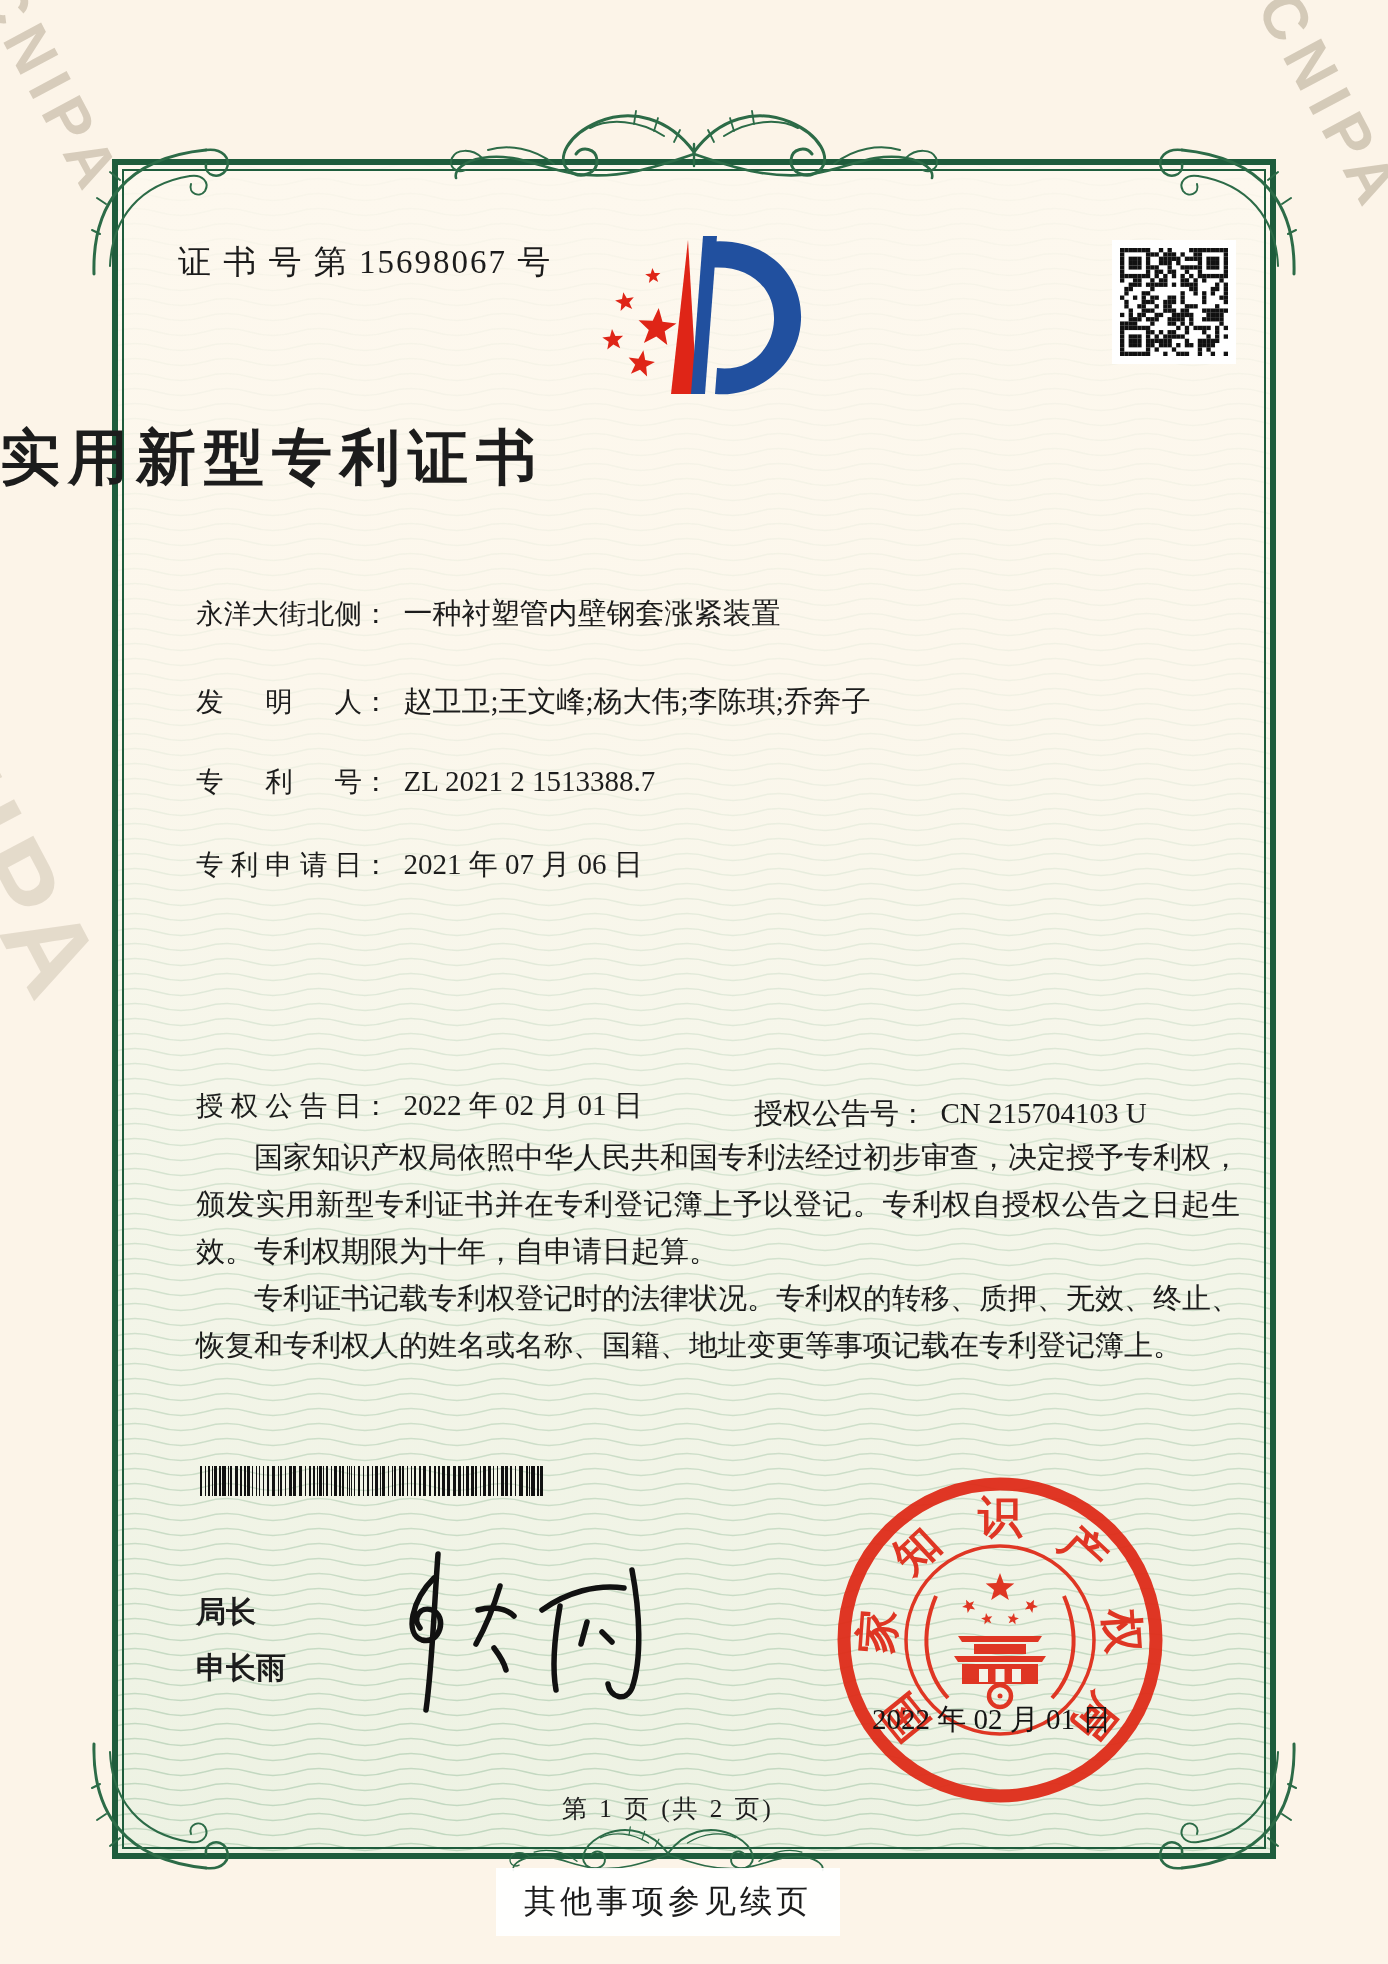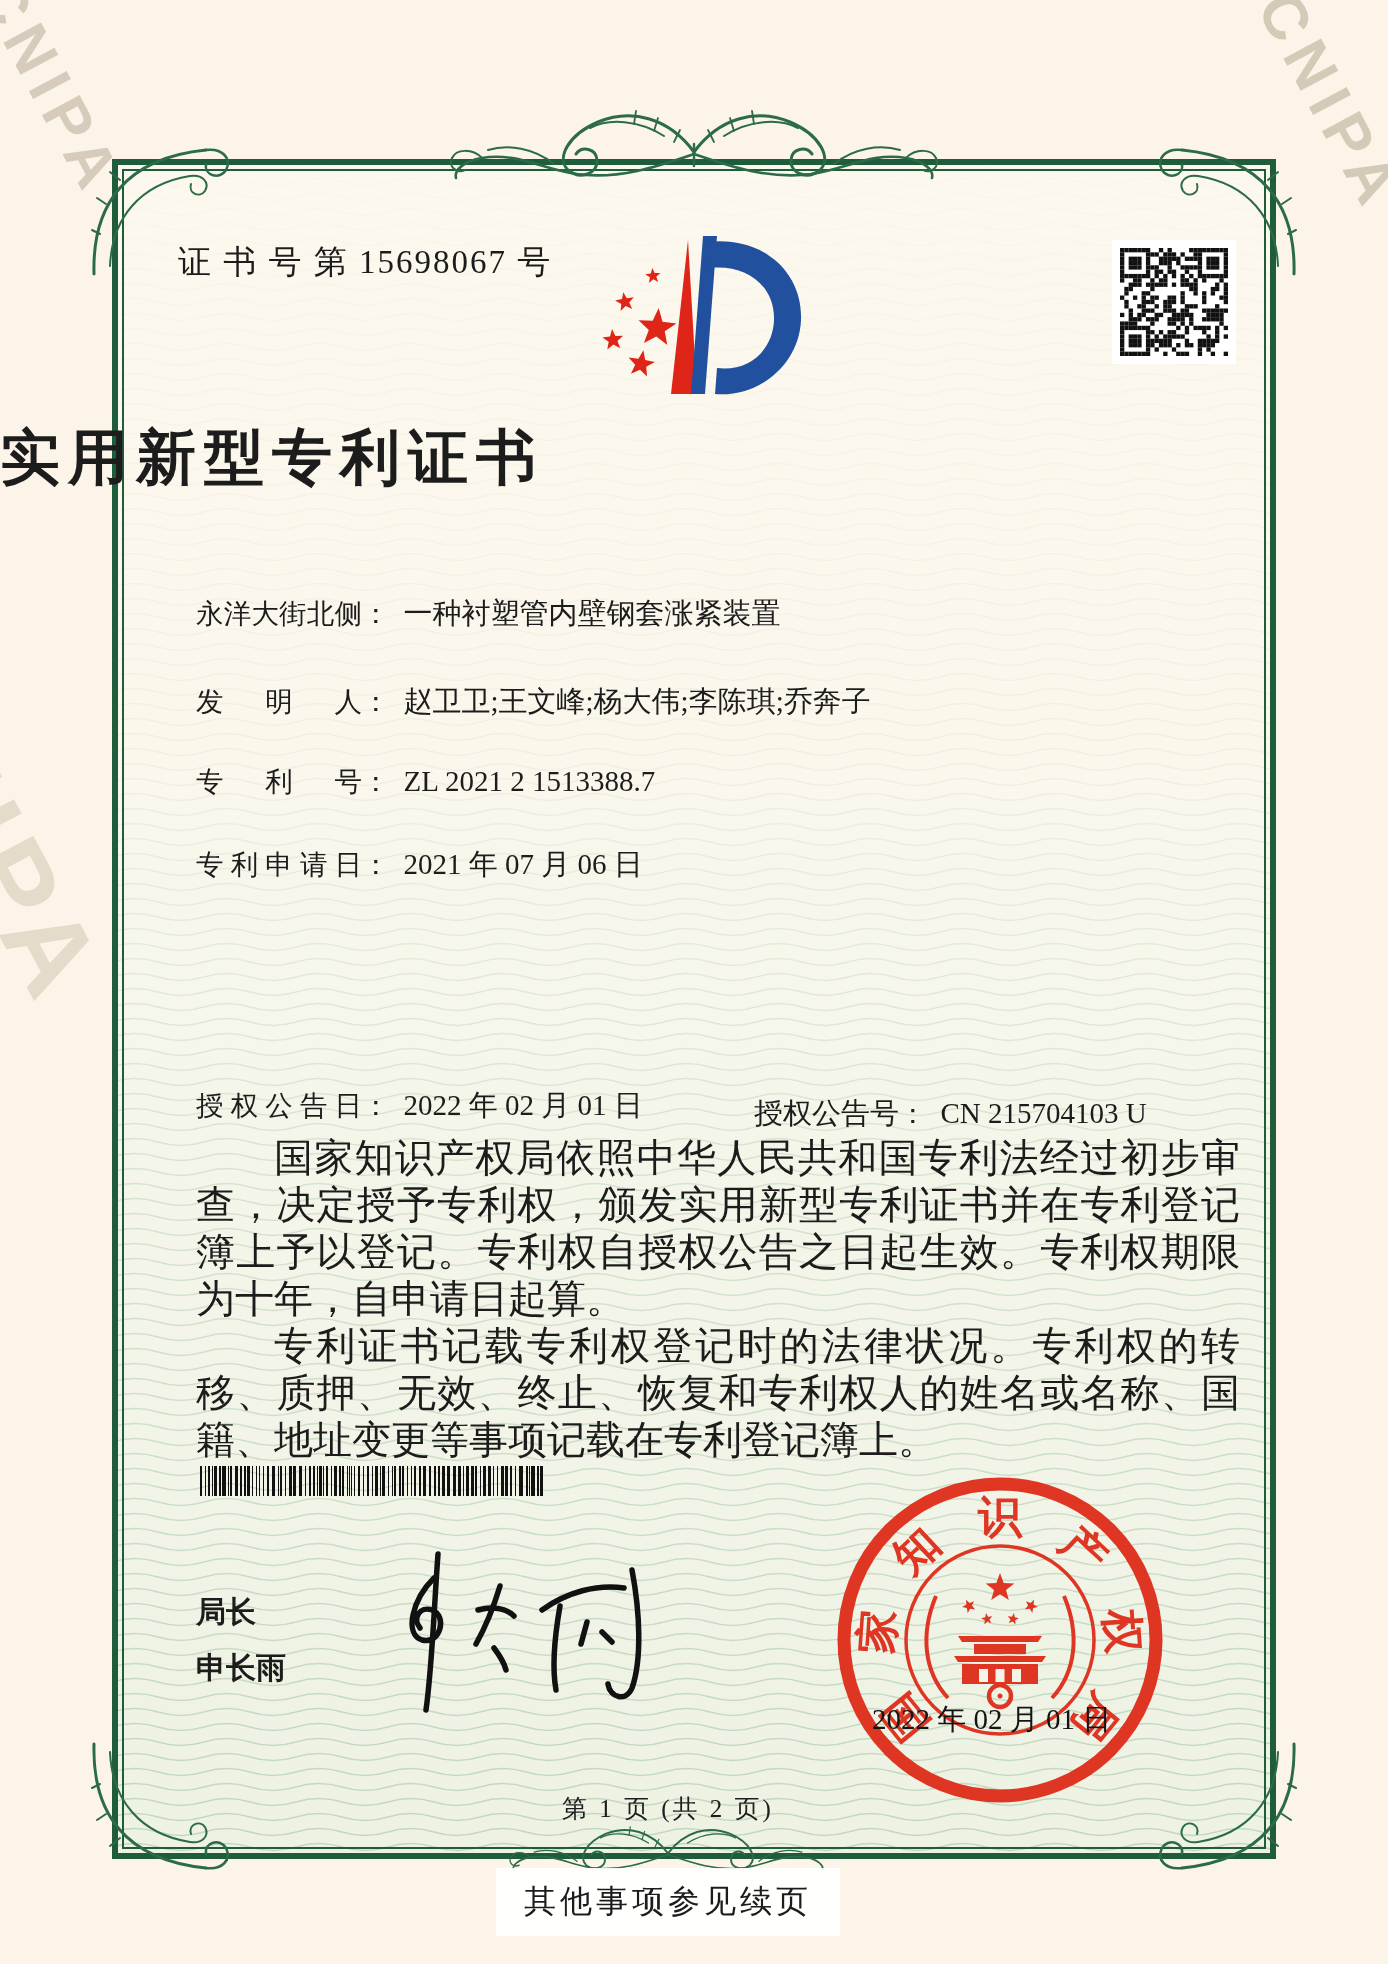--- a/index.html
+++ b/index.html
@@ -57,21 +57,21 @@
     text-align:justify;text-align-last:justify;vertical-align:baseline;
   }
   .colon{display:inline-block;font-size:27.5px;}
   .fval{display:inline-block;margin-left:14px;}
   .addr-val{display:inline-block;margin-left:14px;vertical-align:top;line-height:45px;white-space:normal;width:880px;}
   .row-name{top:594px;} .row-inventor{top:682px;} .row-patno{top:764px;}
   .row-filing{top:845px;} .row-patentee{top:927px;} .row-address{top:1003px;}
   .row-grant{top:1086px;}
   .grant-right{position:absolute;left:558px;top:0;white-space:nowrap;margin-top:8px;}
   .paras{position:absolute;left:196px;top:1134px;width:1044px;z-index:6;}
-  .paras p{margin:0;font-size:39px;line-height:47px;text-indent:2em;text-align:justify;}
+  .paras p{margin:0;font-size:29px;line-height:47px;text-indent:2em;text-align:justify;}
   .barcode{position:absolute;left:198px;top:1466px;z-index:6;}
   .sig-title{position:absolute;left:196px;top:1592px;font-size:30px;font-weight:bold;
     font-family:"Liberation Sans","DejaVu Sans",sans-serif;z-index:6;}
   .sig-name{position:absolute;left:196px;top:1648px;font-size:30px;font-weight:bold;
     font-family:"Liberation Sans","DejaVu Sans",sans-serif;z-index:6;}
   .signature{position:absolute;left:382px;top:1548px;z-index:6;}
   .seal{position:absolute;left:828px;top:1468px;z-index:7;}
   .seal text{font-family:"Liberation Serif","DejaVu Serif",serif;}
   .seal-date{position:absolute;left:872px;top:1700px;font-size:29px;color:#141414;z-index:8;white-space:nowrap;}
   .page-number{position:absolute;left:668px;top:1792px;transform:translateX(-50%);

